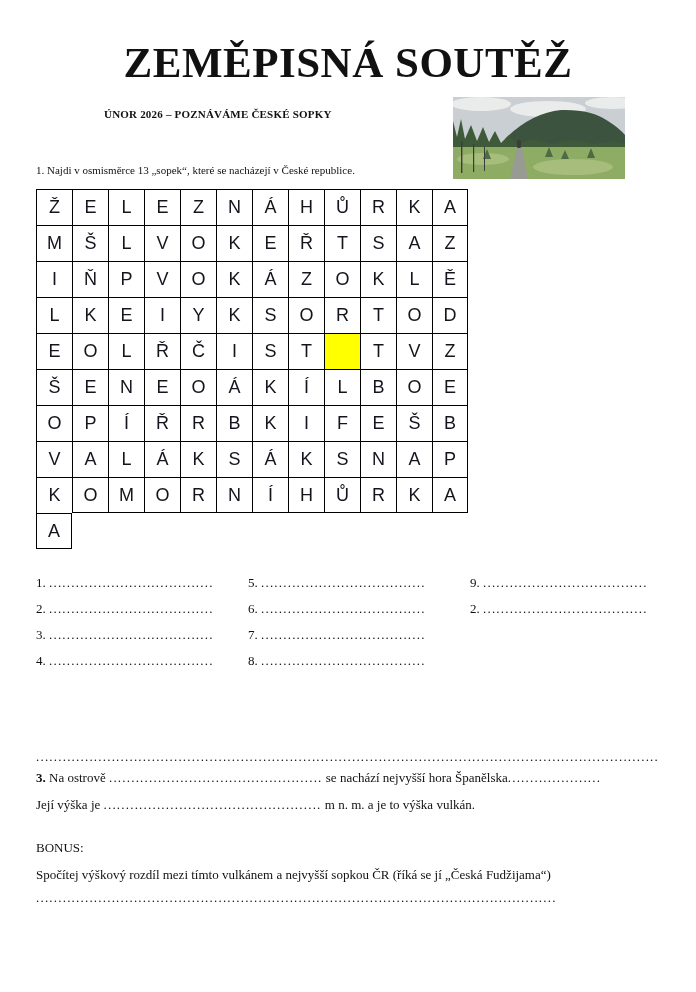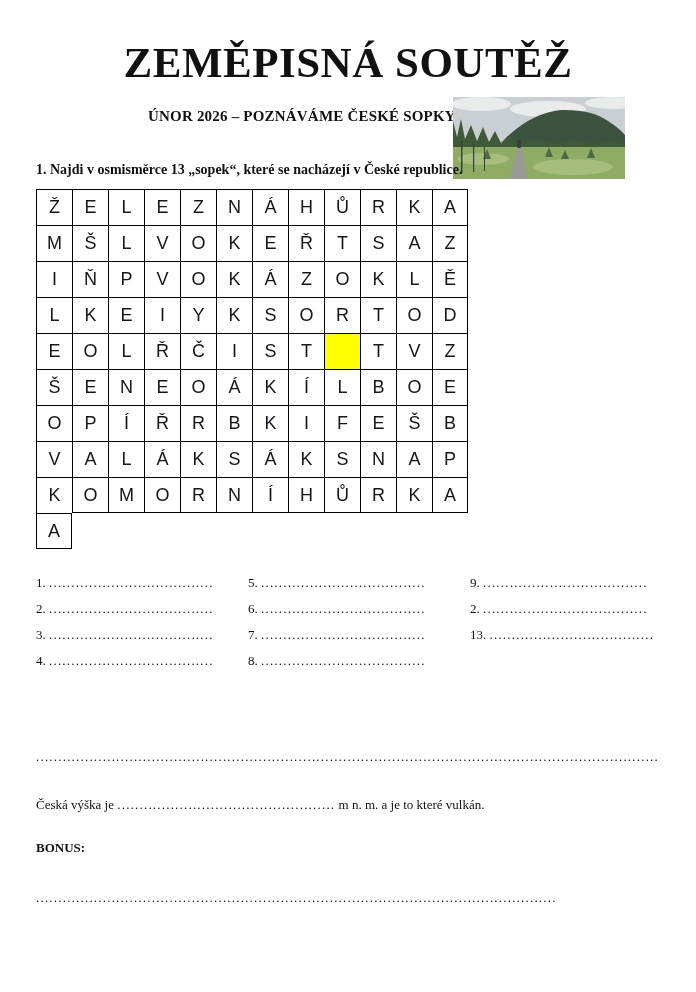--- a/index.html
+++ b/index.html
@@ -1,43 +1,43 @@
 <!DOCTYPE html>
 <html><head>
 <meta charset="utf-8">
 <style>
   html,body{margin:0;padding:0;background:#fff;}
   #page{position:relative;width:696px;height:932px;background:#fff;overflow:hidden;
         font-family:"Liberation Serif", serif;color:#111;}
   .abs{position:absolute;}
   #title{top:40px;left:0;width:696px;text-align:center;font-size:43px;font-weight:bold;
          line-height:1.05;letter-spacing:0.5px;}
-  #subtitle{top:108px;left:104px;font-size:15px;font-weight:bold;letter-spacing:0.2px;margin-left:44px;}
+  #subtitle{top:108px;left:104px;font-size:11px;font-weight:bold;letter-spacing:0.2px;}
   #photo{top:97px;left:453px;width:172px;height:82px;}
-  #task1-instruction{top:161px;left:36px;font-size:14px;font-weight:bold;line-height:18px;}
+  #task1-instruction{top:161px;left:36px;font-size:11px;font-weight:normal;line-height:18px;}
   #grid{top:189px;left:36px;}
   .ws-row{display:flex;}
   .ws-cell{width:36px;height:36px;box-sizing:border-box;border-left:1px solid #000;
            border-top:1px solid #000;display:flex;align-items:center;justify-content:center;
            font-family:"Liberation Sans", sans-serif;font-size:18px;color:#14141c;background:#fff;}
   .ws-cell.br{border-right:1px solid #000;}
   .ws-cell.bb{border-bottom:1px solid #000;}
   #answers{top:570px;left:0;width:696px;}
   .ans-col{position:absolute;top:0;}
   .ans-col.c0{left:36px;} .ans-col.c1{left:248px;} .ans-col.c2{left:470px;}
   .ans-line{height:26px;line-height:26px;font-size:13px;white-space:nowrap;overflow:hidden;width:195px;}
   .dots{letter-spacing:1.2px;}
   .text-line{font-size:13px;line-height:17px;white-space:nowrap;overflow:hidden;}
   .bold{font-weight:bold;}
   #note{top:697px;left:36px;font-weight:bold;width:624px;}
   #task2-line{top:722px;left:36px;width:624px;}
   #task2-cont{top:748px;left:36px;width:624px;}
   #task3-line1{top:769px;left:36px;width:628px;}
   #task3-line2{top:796px;left:36px;width:628px;}
-  #bonus-label{top:839px;left:36px;font-weight:bold;}
+  #bonus-label{top:839px;left:36px;font-weight:normal;}
   #bonus-text{top:866px;left:36px;width:628px;}
   #bonus-dots{top:889px;left:36px;width:524px;}
   #points{top:956px;left:582px;font-size:12px;}
 </style>
 </head>
 <body>
 
 <div id="page">
 
   <div id="title" class="abs">ZEMĚPISNÁ SOUTĚŽ</div>
@@ -208,31 +208,32 @@
       </div>
       <div class="ans-col c1">
         <div class="ans-line"><span>5. </span><span class="dots">.....................................</span></div>
         <div class="ans-line"><span>6. </span><span class="dots">.....................................</span></div>
         <div class="ans-line"><span>7. </span><span class="dots">.....................................</span></div>
         <div class="ans-line"><span>8. </span><span class="dots">.....................................</span></div>
       </div>
       <div class="ans-col c2">
         <div class="ans-line"><span>9. </span><span class="dots">.....................................</span></div>
         <div class="ans-line"><span>2. </span><span class="dots">.....................................</span></div>
-        <div class="ans-line"><span>13. </span><span class="dots">.....................................</span></div>
       </div>
     </div>
 
 
 
   <div id="task2-cont" class="abs text-line dots">............................................................................................................................................</div>
 
-
-  <div id="task3-line2" class="abs text-line"><span>Česká výška je </span><span class="dots">.................................................</span><span> m n. m. a je to které vulkán.</span></div>
+  <div id="task3-line1" class="abs text-line"><span class="bold">3.</span><span> Na ostrově </span><span class="dots">................................................</span><span> se nachází nejvyšší hora Španělska</span><span class="dots">.....................</span></div>
+
+  <div id="task3-line2" class="abs text-line"><span>Její výška je </span><span class="dots">.................................................</span><span> m n. m. a je to výška vulkán.</span></div>
 
   <div id="bonus-label" class="abs text-line">BONUS:</div>
 
+  <div id="bonus-text" class="abs text-line">Spočítej výškový rozdíl mezi tímto vulkánem a nejvyšší sopkou ČR (říká se jí „Česká Fudžijama“)</div>
 
   <div id="bonus-dots" class="abs text-line dots">.....................................................................................................................</div>
 
   <div id="points" class="abs">19+2 body</div>
 
 </div>
 
 </body></html>

